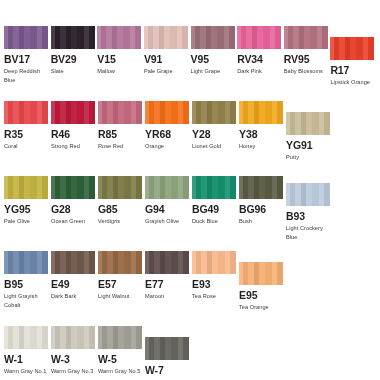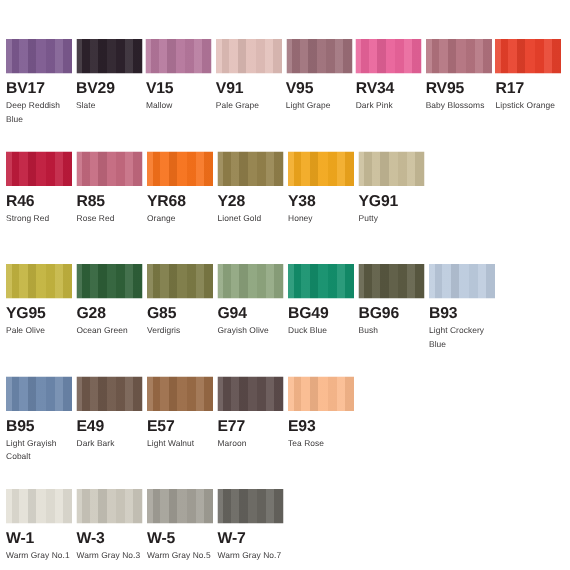--- a/index.html
+++ b/index.html
@@ -30,21 +30,21 @@
     margin-bottom: 3px;
   }
   .cell {
     width: 46px;
     height: 72px;
     margin-right: 1px;
     display: flex;
     flex-direction: column;
     box-sizing: border-box;
   }
-  .cell:last-child { margin-right: 0; }
+  .cell:last-child { margin-right: 0; justify-content: center; }
   .swatch {
     width: 44px;
     height: 23px;
     box-sizing: border-box;
     position: relative;
     overflow: hidden;
   }
   .swatch .base {
     position: absolute;
     inset: 0;
@@ -156,20 +156,28 @@
           <div class="base" style="background-color: rgb(232, 64, 42);"></div>
           <div class="bands"></div>
         </div>
         <div class="code">R17</div>
         <div class="cname">Lipstick Orange</div>
       </div>
     </div>
     <div class="row">
       <div class="cell">
         <div class="swatch">
+          <div class="base" style="background-color: rgb(234, 74, 78);"></div>
+          <div class="bands"></div>
+        </div>
+        <div class="code">R35</div>
+        <div class="cname">Coral</div>
+      </div>
+      <div class="cell">
+        <div class="swatch">
           <div class="base" style="background-color: rgb(192, 26, 60);"></div>
           <div class="bands"></div>
         </div>
         <div class="code">R46</div>
         <div class="cname">Strong Red</div>
       </div>
       <div class="cell">
         <div class="swatch">
           <div class="base" style="background-color: rgb(196, 105, 127);"></div>
           <div class="bands"></div>
@@ -301,20 +309,28 @@
         <div class="code">E77</div>
         <div class="cname">Maroon</div>
       </div>
       <div class="cell">
         <div class="swatch">
           <div class="base" style="background-color: rgb(250, 185, 140);"></div>
           <div class="bands"></div>
         </div>
         <div class="code">E93</div>
         <div class="cname">Tea Rose</div>
+      </div>
+      <div class="cell">
+        <div class="swatch">
+          <div class="base" style="background-color: rgb(247, 176, 116);"></div>
+          <div class="bands"></div>
+        </div>
+        <div class="code">E95</div>
+        <div class="cname">Tea Orange</div>
       </div>
     </div>
     <div class="row">
       <div class="cell">
         <div class="swatch">
           <div class="base" style="background-color: rgb(227, 224, 214);"></div>
           <div class="bands"></div>
         </div>
         <div class="code">W-1</div>
         <div class="cname">Warm Gray No.1</div>

